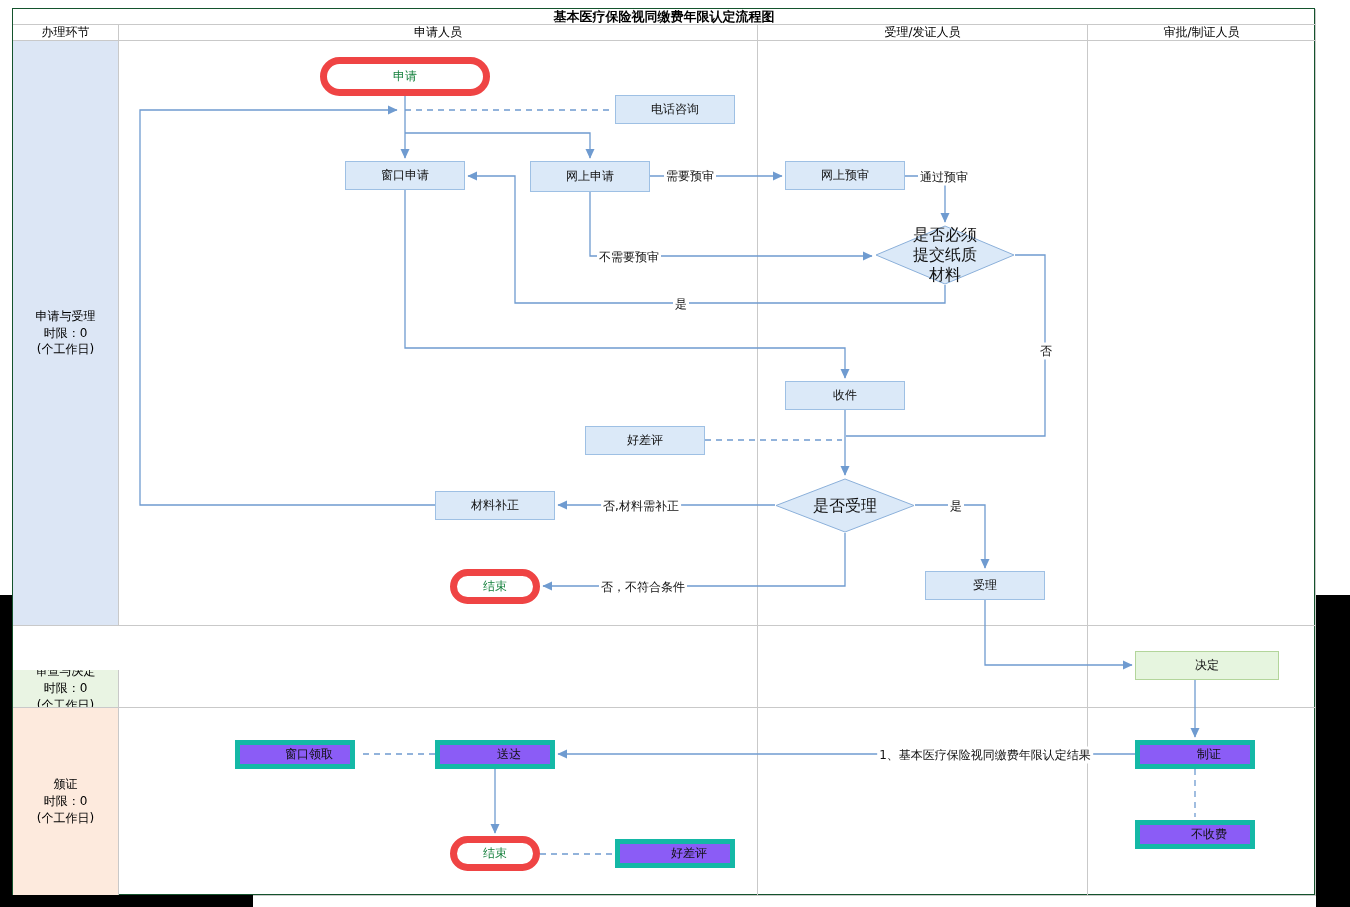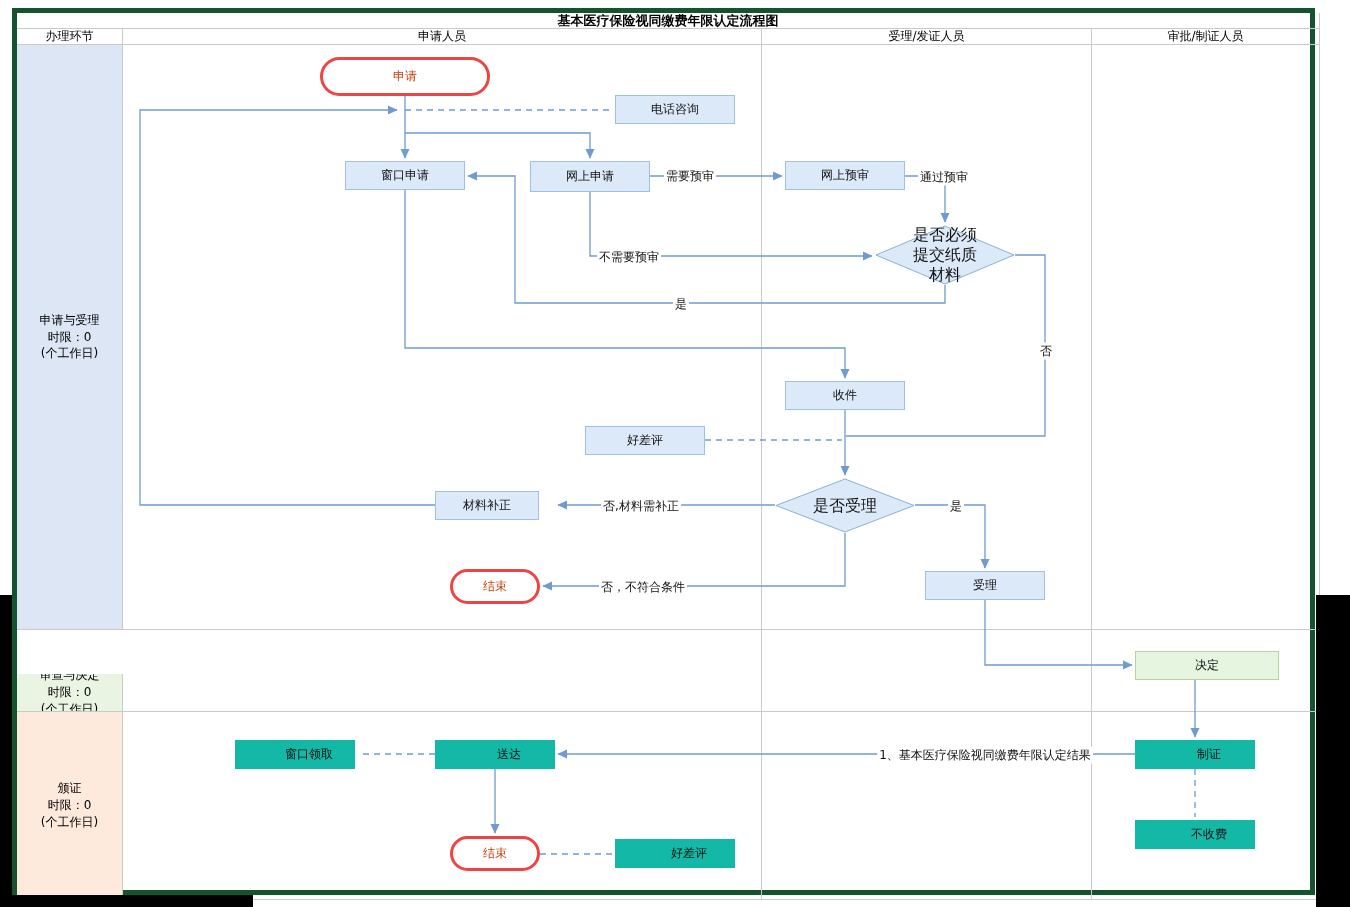--- a/index.html
+++ b/index.html
@@ -6,43 +6,43 @@
   html,body { background:#ffffff; }
   body { font-family:"DejaVu Sans","Liberation Sans",sans-serif; }
   .canvas { position:relative; width:1350px; height:907px; background:#ffffff; overflow:hidden; }
 
   
   .table {
     position:absolute; left:12px; top:8px; width:1303px; height:887px;
     display:grid;
     grid-template-columns:106px 639px 330px 228px;
     grid-template-rows:16px 16px 585px 82px 188px;
-    border:5px solid #14532d; background:#fff;
+    border:1px solid #14532d; background:#fff;
   }
   .t-cell {
     border-right:1px solid #c9c9c9; border-bottom:1px solid #c9c9c9;
     display:flex; align-items:center; justify-content:center;
     font-size:12px; color:#000; overflow:hidden;
   }
   .title-cell { grid-column:1/-1; font-weight:bold; font-size:13px; }
   .th { font-weight:normal; }
   .lane-label { flex-direction:column; line-height:1.4; text-align:center; }
   .lane1 { background:#dce6f5; }
   .lane2 { background:#e9f4e3;margin-top:44px; }
   .lane3 { background:#fdeadd; }
   svg.connectors { position:absolute; left:0; top:0; }
 
   .node {
     position:absolute; display:flex; align-items:center; justify-content:center;
     font-size:12px; color:#111; text-align:center;
   }
   .proc-blue  { background:#dbe9f8; border:1px solid #9ec0e4; }
   .proc-green { background:#e6f5df; border:1px solid #b3d59b; }
-  .proc-orange{ background:#14b8a6; border:7px solid #14b8a6;padding-left:28px; }
-  .stadium { background:#fff; border:3px solid #ef4444; border-radius:20px; color:#c2410c; }
+  .proc-orange{ background:#8b5cf6; border:5px solid #14b8a6;padding-left:28px; }
+  .stadium { background:#fff; border:7px solid #ef4444; border-radius:20px; color:#15803d; }
   .diamond { background:transparent; }
   .diamond .dshape { position:absolute; left:0; top:0; }
   .diamond .dtext { position:relative; line-height:1.25; font-size:16px; }
 
   .edge-label {
     position:absolute; transform:translate(-50%,-50%);
     background:#fff; padding:0 2px; font-size:12px; white-space:nowrap; color:#111;
   }
   .black { position:absolute; background:#000; }
 </style>
@@ -140,21 +140,21 @@
 
   <div class="node proc-blue" style="left:585px;top:426px;width:120px;height:29px">好差评</div>
 
   <div class="node diamond" style="left:775px;top:478px;width:140px;height:55px">
     <svg class="dshape" width="140" height="55" viewBox="0 0 140 55">
       <polygon points="70,1 139,27.5 70,54 1,27.5" fill="#dbe9f8" stroke="#8bb0da" stroke-width="1"></polygon>
     </svg>
     <span class="dtext">是否受理</span>
   </div>
 
-  <div class="node proc-blue" style="left:435px;top:491px;width:104px;height:29px">材料补正</div>
+  <div class="node proc-blue" style="left:435px;top:491px;width:120px;height:29px">材料补正</div>
 
   <div class="node proc-blue" style="left:925px;top:571px;width:120px;height:29px">受理</div>
 
   <div class="node stadium" style="left:450px;top:569px;width:90px;height:35px">结束</div>
 
   <div class="node proc-green" style="left:1135px;top:651px;width:144px;height:29px">决定</div>
 
   <div class="node proc-orange" style="left:1135px;top:740px;width:120px;height:29px">制证</div>
 
   <div class="node proc-orange" style="left:1135px;top:820px;width:120px;height:29px">不收费</div>

